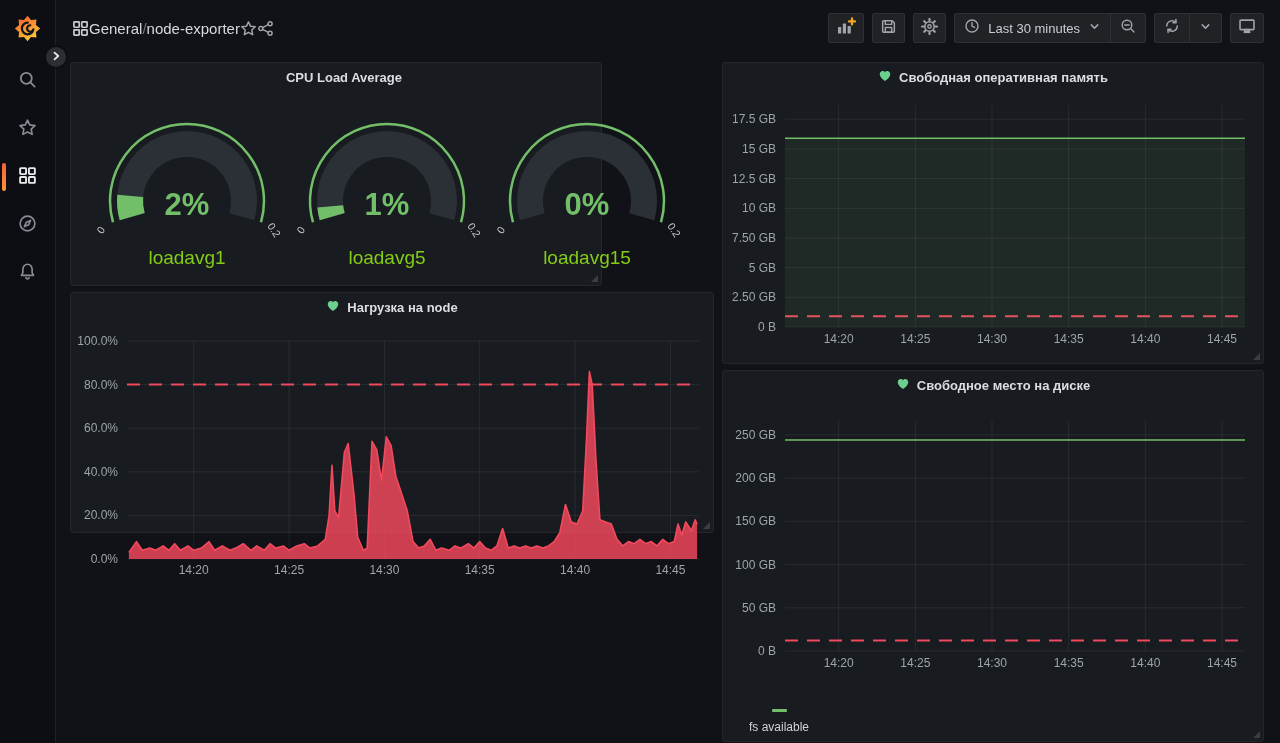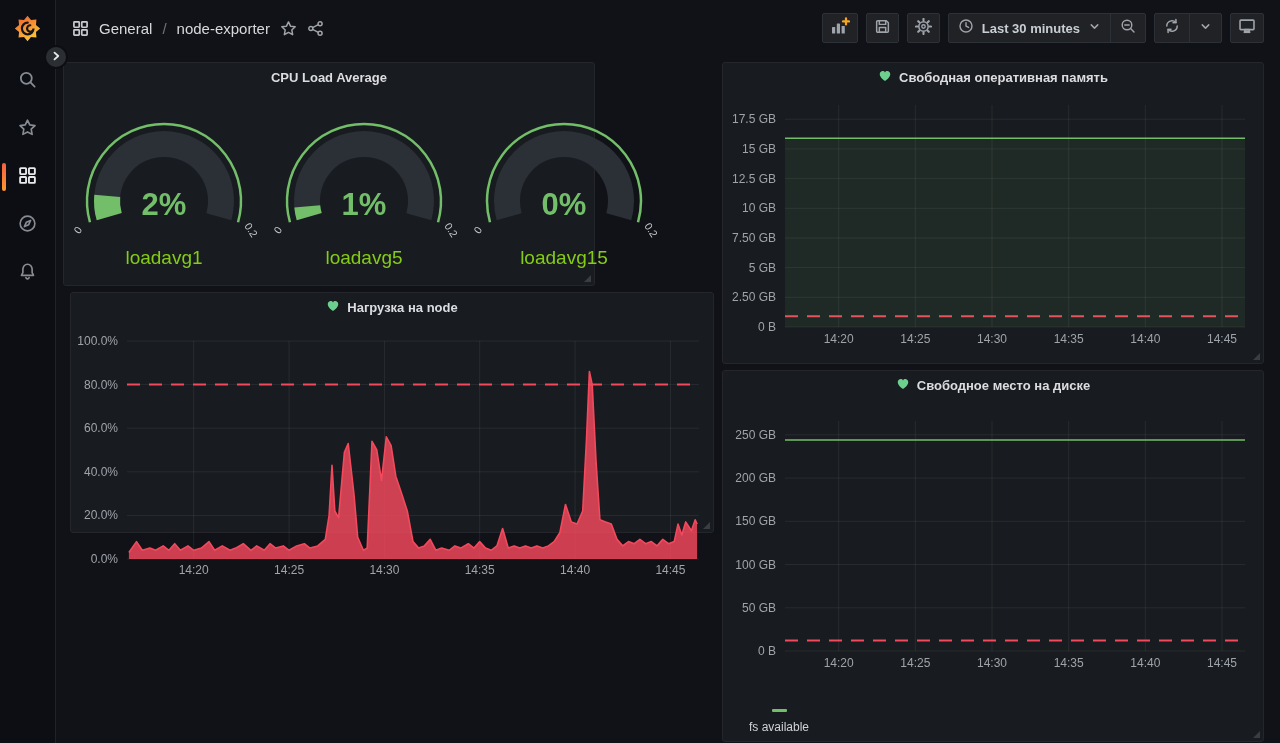--- a/index.html
+++ b/index.html
@@ -12,29 +12,29 @@
   }
   
   .sidebar{position:absolute;left:0;top:0;bottom:0;width:56px;background:#0c0e13;border-right:1px solid #202226;z-index:2;}
   .logo-wrap{height:56px;display:flex;align-items:center;justify-content:center;}
   .side-item{height:48px;display:flex;align-items:center;justify-content:center;position:relative;cursor:pointer;color:#878b93;}
   .side-item.active{color:#e9eaeb;}
   .side-item.active::before{content:"";position:absolute;left:2px;top:10px;bottom:10px;width:4px;border-radius:2px;background:linear-gradient(#f55f3e,#ff9830);}
   .collapse-btn{position:absolute;left:44px;top:45px;width:24px;height:24px;border-radius:50%;background:#2b2e33;border:2px solid #0c0e13;display:flex;align-items:center;justify-content:center;z-index:5;cursor:pointer;}
   
   .header{position:absolute;left:56px;top:0;right:0;height:56px;display:flex;align-items:center;padding:0 16px;}
-  .breadcrumb{display:flex;align-items:center;gap:10px;font-size:15px;color:#d8d9da;}
+  .breadcrumb{display:flex;align-items:center;font-size:15px;color:#d8d9da;}
   .crumb-sep{color:#6e747d;}
   .crumb-icon-btn{display:flex;align-items:center;color:#9fa4ab;cursor:pointer;}
   .toolbar{margin-left:auto;display:flex;align-items:center;gap:8px;}
   .tbtn{height:30px;min-width:32px;padding:0 7px;background:#202226;border:1px solid #2c3037;border-radius:2px;display:flex;align-items:center;justify-content:center;gap:7px;color:#9fa4ab;cursor:pointer;}
   .tgroup{height:30px;display:flex;align-items:stretch;background:#202226;border:1px solid #2c3037;border-radius:2px;overflow:hidden;}
   .tgroup .seg{display:flex;align-items:center;gap:8px;padding:0 9px;color:#9fa4ab;cursor:pointer;}
   .tgroup .seg + .seg{border-left:1px solid #2c3037;}
-  .time-label{font-size:13px;font-weight:700;color:#c9ced4;white-space:nowrap;}
+  .time-label{font-size:13px;font-weight:400;color:#c9ced4;white-space:nowrap;}
   
   .panel{position:absolute;background:#181b1f;border:1px solid #24262b;border-radius:3px;}
   .panel-title{height:28px;display:flex;align-items:center;justify-content:center;gap:7px;font-size:13px;font-weight:600;color:#dcdde1;cursor:pointer;}
   .chart{position:absolute;left:0;top:28px;}
   .chart text{fill:#9fa4ab;font-size:12px;font-family:"Liberation Sans",sans-serif;}
   .rz{position:absolute;right:3px;bottom:3px;width:0;height:0;border-style:solid;border-width:0 0 7px 7px;border-color:transparent transparent #3a3d42 transparent;}
   
   .gauges{display:flex;justify-content:space-evenly;align-items:flex-start;padding-top:14px;}
   .gauge-block{display:flex;flex-direction:column;align-items:center;}
   .gauge-name{font-size:19px;color:#84cc16;margin-top:2px;}
@@ -231,21 +231,21 @@
         <svg width="18" height="18" viewBox="0 0 16 16" fill="none" stroke="currentColor" stroke-width="1.4" stroke-linejoin="round">
           <rect x="1.8" y="2.8" width="12.4" height="8.4" rx="0.8"></rect>
           <rect x="6" y="11.2" width="4" height="1.8"></rect>
             <line x1="5" y1="13.6" x2="11" y2="13.6"></line>
           </svg>
       </span>
     </div>
   </div>
 </header>
 
-<section class="panel" style="left:63px;top:62px;width:532px;height:224px;">
+<section class="panel" style="left:70px;top:62px;width:532px;height:224px;padding-left:16px;">
   <div class="panel-title">
     <span>CPU Load Average</span>
   </div>
   <div class="gauges" id="gauges">
       <div class="gauge-block">
         <svg width="200" height="140">
           <path d="M45.21 111.71 A57 57 0 1 1 154.79 111.71" stroke="#2b2f36" stroke-width="26" fill="none"></path>
           <path d="M45.21 111.71 A57 57 0 0 1 43.23 90.83" stroke="#73bf69" stroke-width="26" fill="none"></path>
           <path d="M25.98 117.22 A77 77 0 1 1 174.02 117.22" stroke="#73bf69" stroke-width="2.5" fill="none"></path>
           <text x="100" y="110" text-anchor="middle" class="gauge-value">2%</text>

